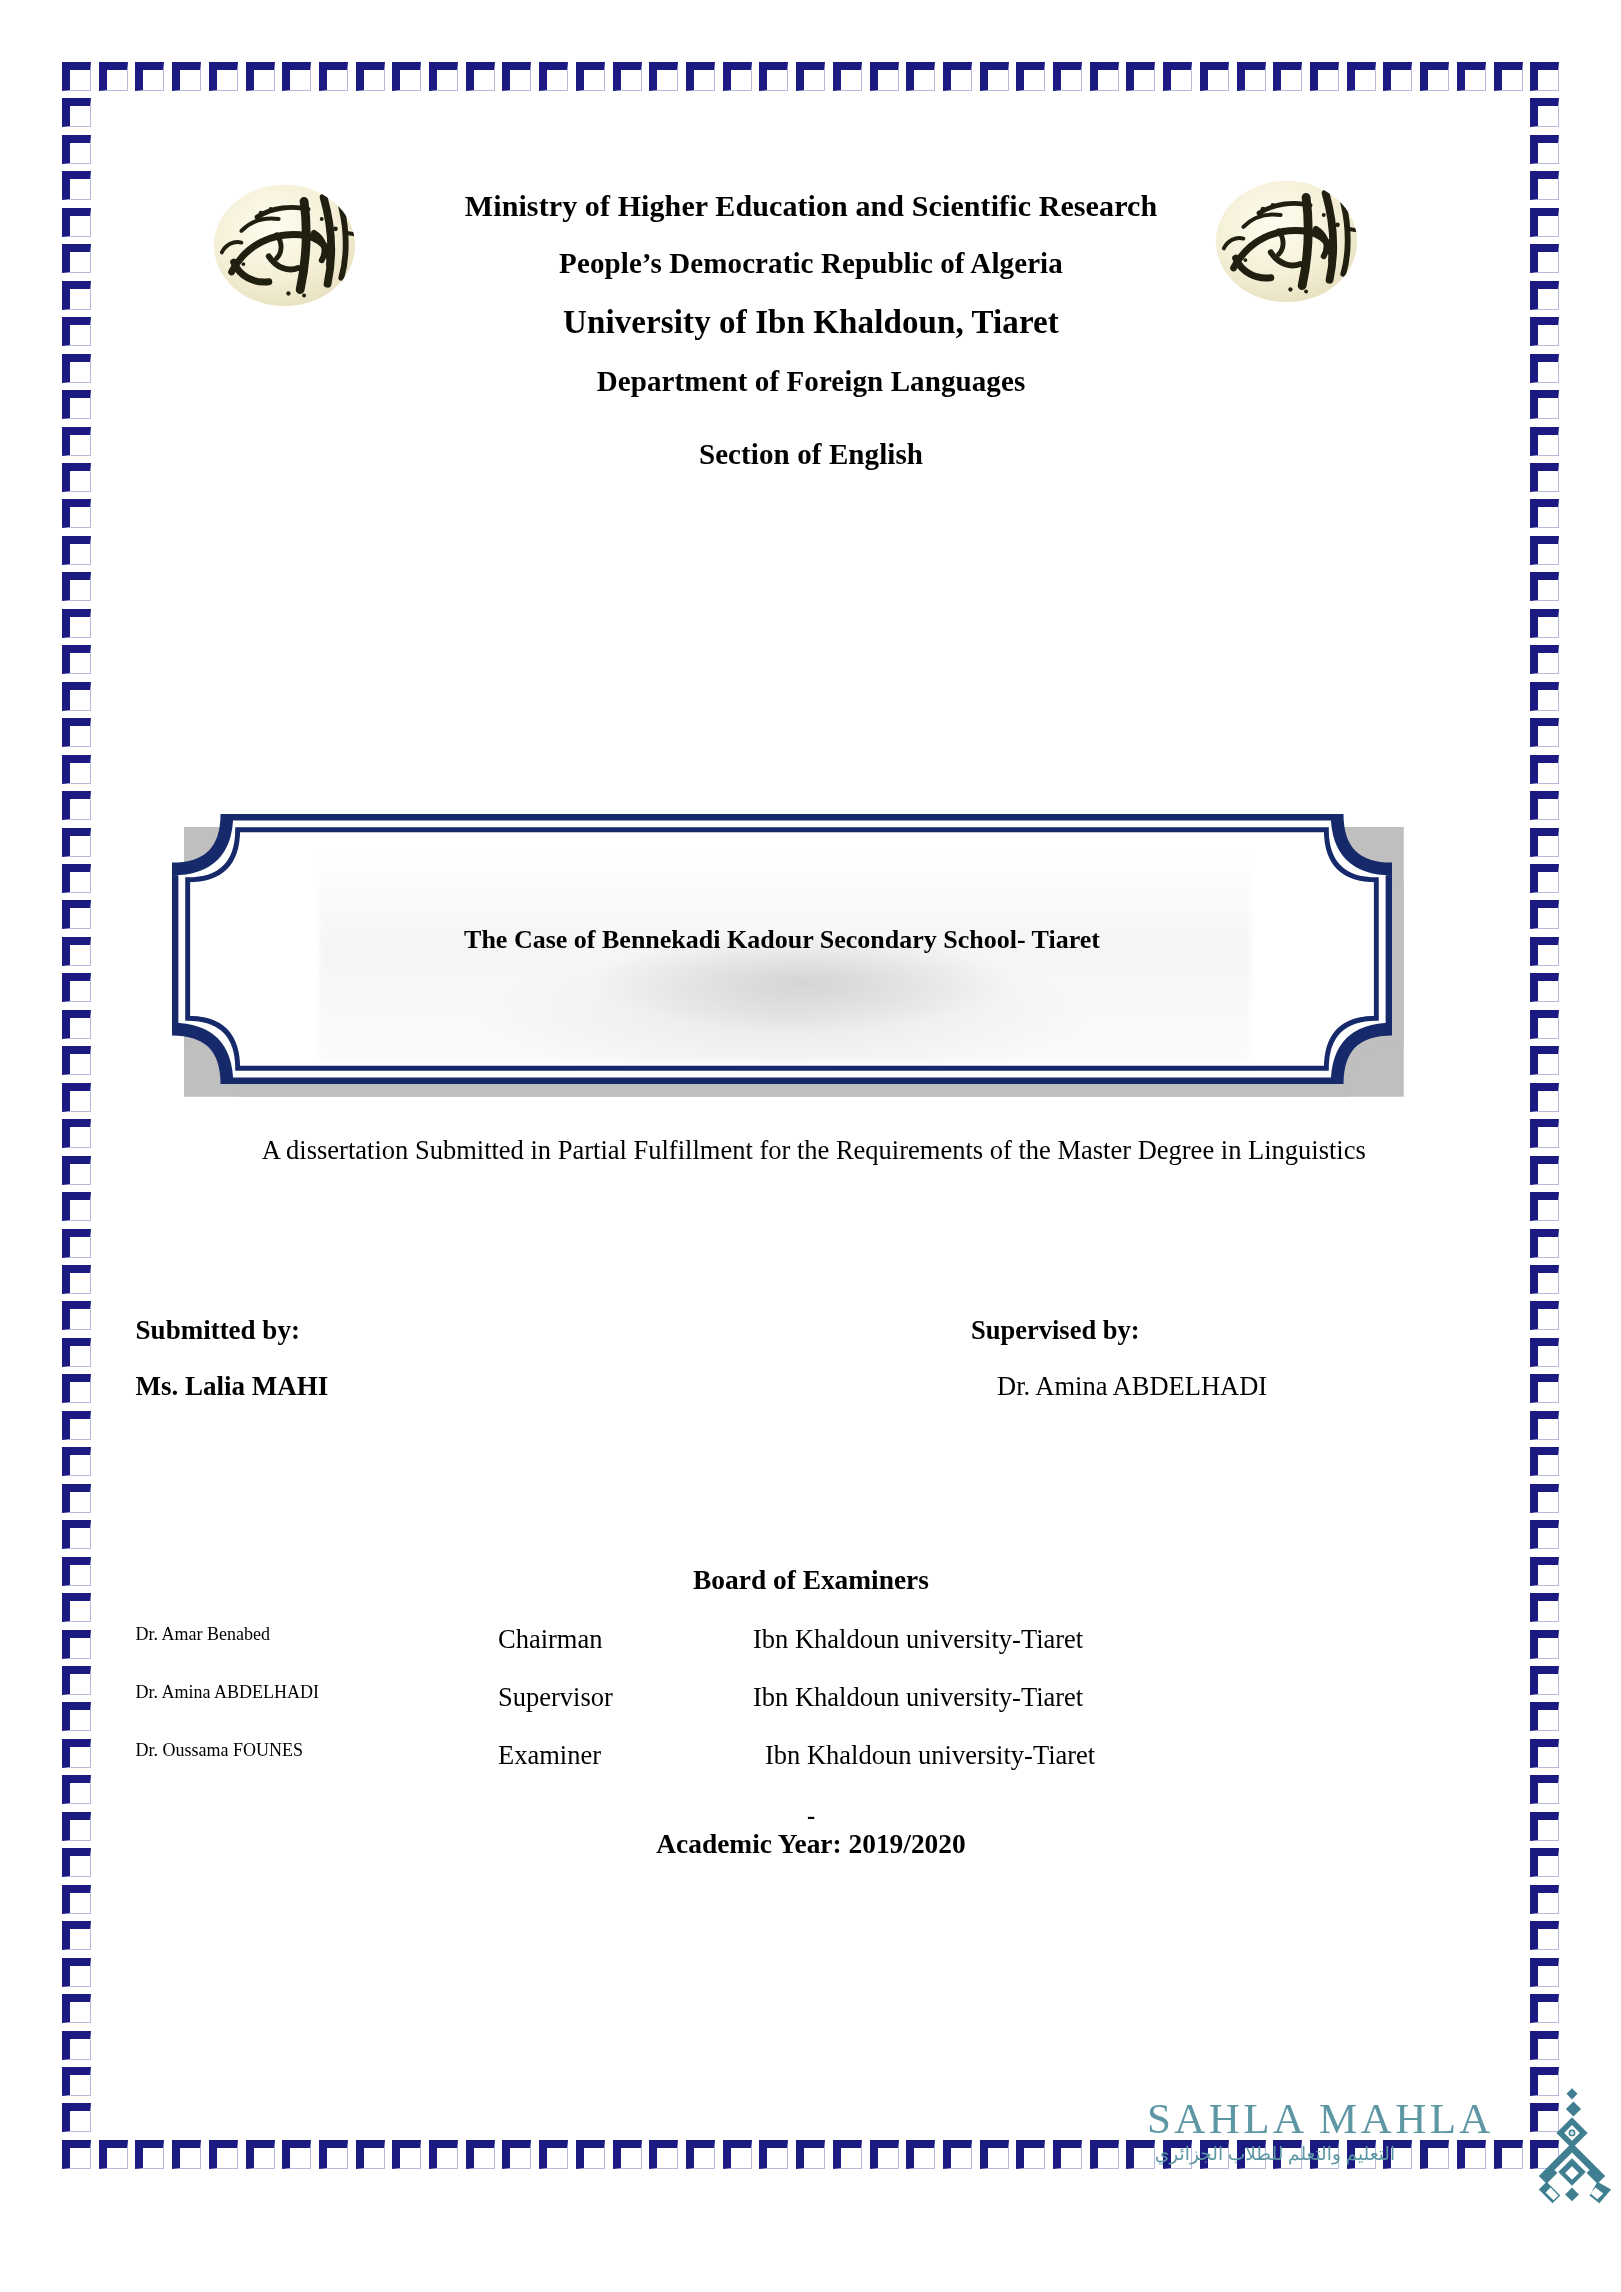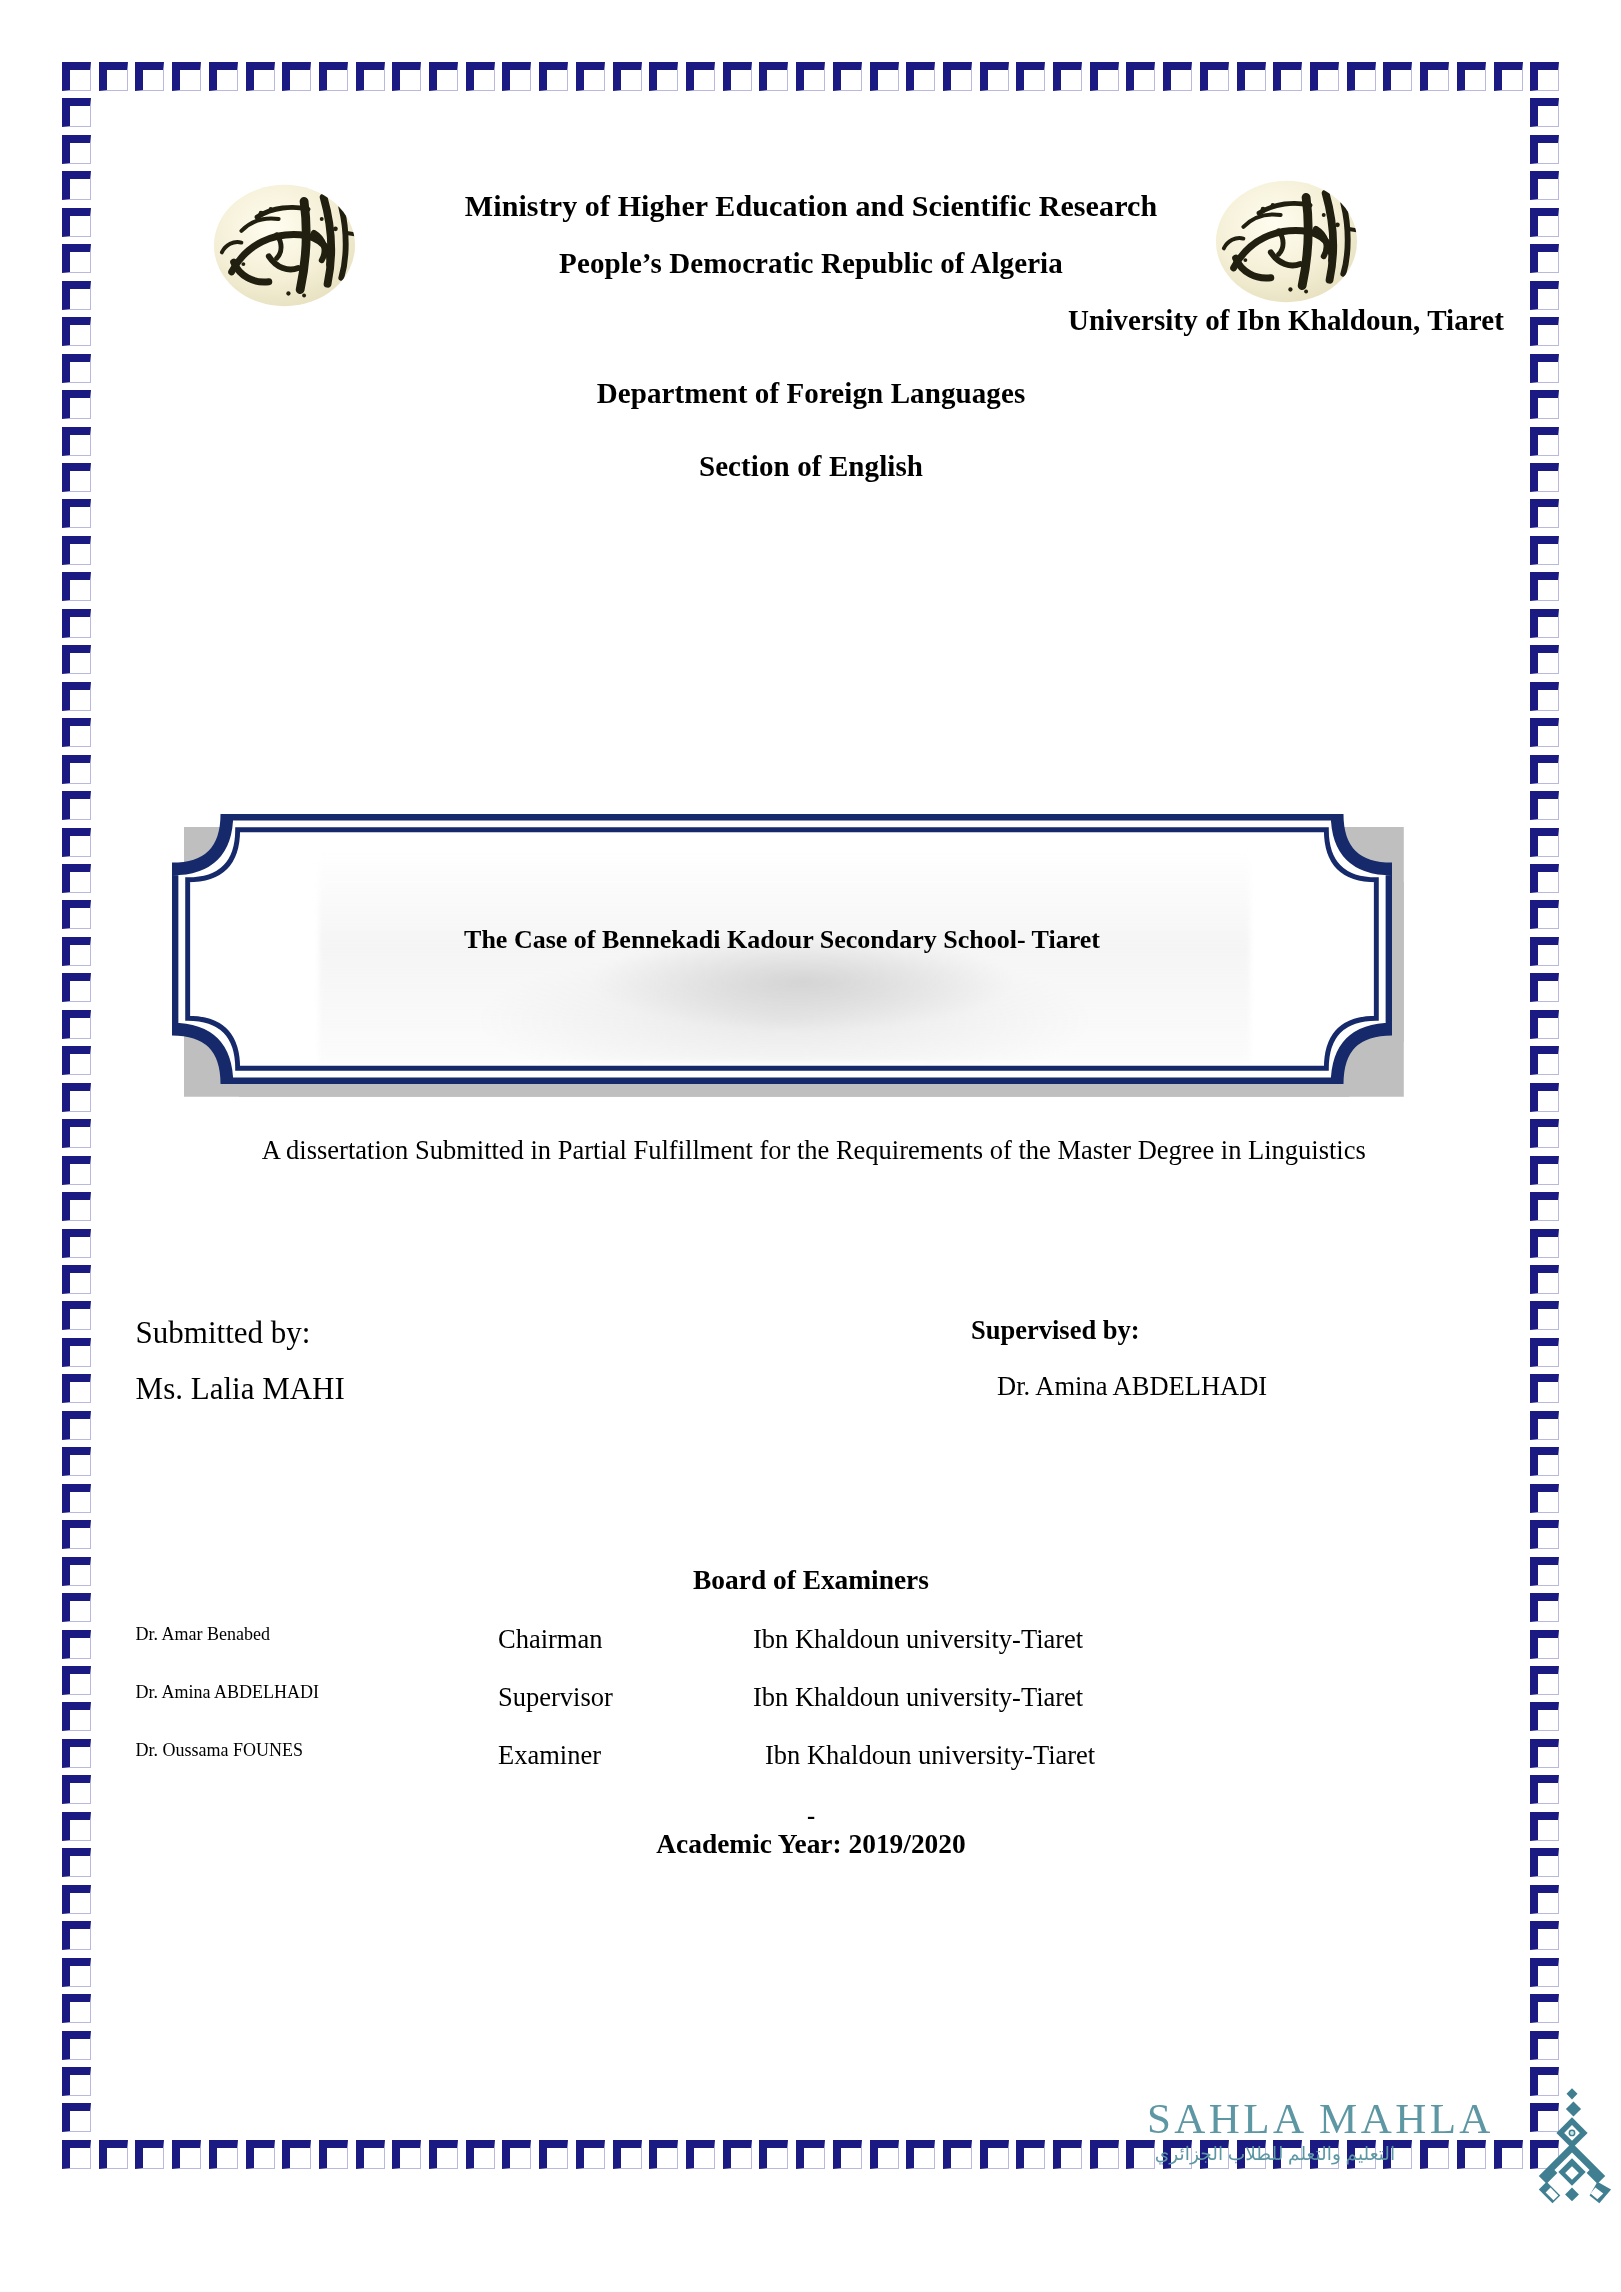--- a/index.html
+++ b/index.html
@@ -73,21 +73,21 @@
   .heading-line {
     font-weight: bold;
     font-size: 29px;
     line-height: 1.0;
     letter-spacing: 0.1px;
     margin: 0 0 27.4px 0;
     white-space: nowrap;
   }
   .heading-line.h1 { font-size: 29px; margin-bottom: 28px; }
   .heading-line.h2 { font-size: 30px; margin-bottom: 28px; }
-  .heading-line.h3 { font-size: 29px; margin-bottom: 44px; text-align: right; }
+  .heading-line.h3 { font-size: 33px; margin-bottom: 28px; }
   .heading-line.h4 { font-size: 29px; margin-bottom: 28px; }
   .heading-line.h5 { font-size: 29px; margin-bottom: 44px; }
   .heading-line.h6 { font-size: 29px; margin-bottom: 0; }
 
   
   .title-plaque-wrap {
     position: absolute;
     left: 54px;
     top: 711px;
     width: 1220px;
@@ -157,22 +157,22 @@
 
   
   .subsup { position: absolute; left: 0; top: 1212px; width: 100%; }
   .row-sub {
     position: relative;
     height: 56px;
   }
   .lbl-left {
     position: absolute;
     left: 17.6px;
-    font-weight: normal;
-    font-size: 31px;
+    font-weight: bold;
+    font-size: 27px;
     white-space: nowrap;
   }
   .lbl-right {
     position: absolute;
     left: 853px;
     font-weight: bold;
     font-size: 26.5px;
     white-space: nowrap;
   }
   .val-right {

